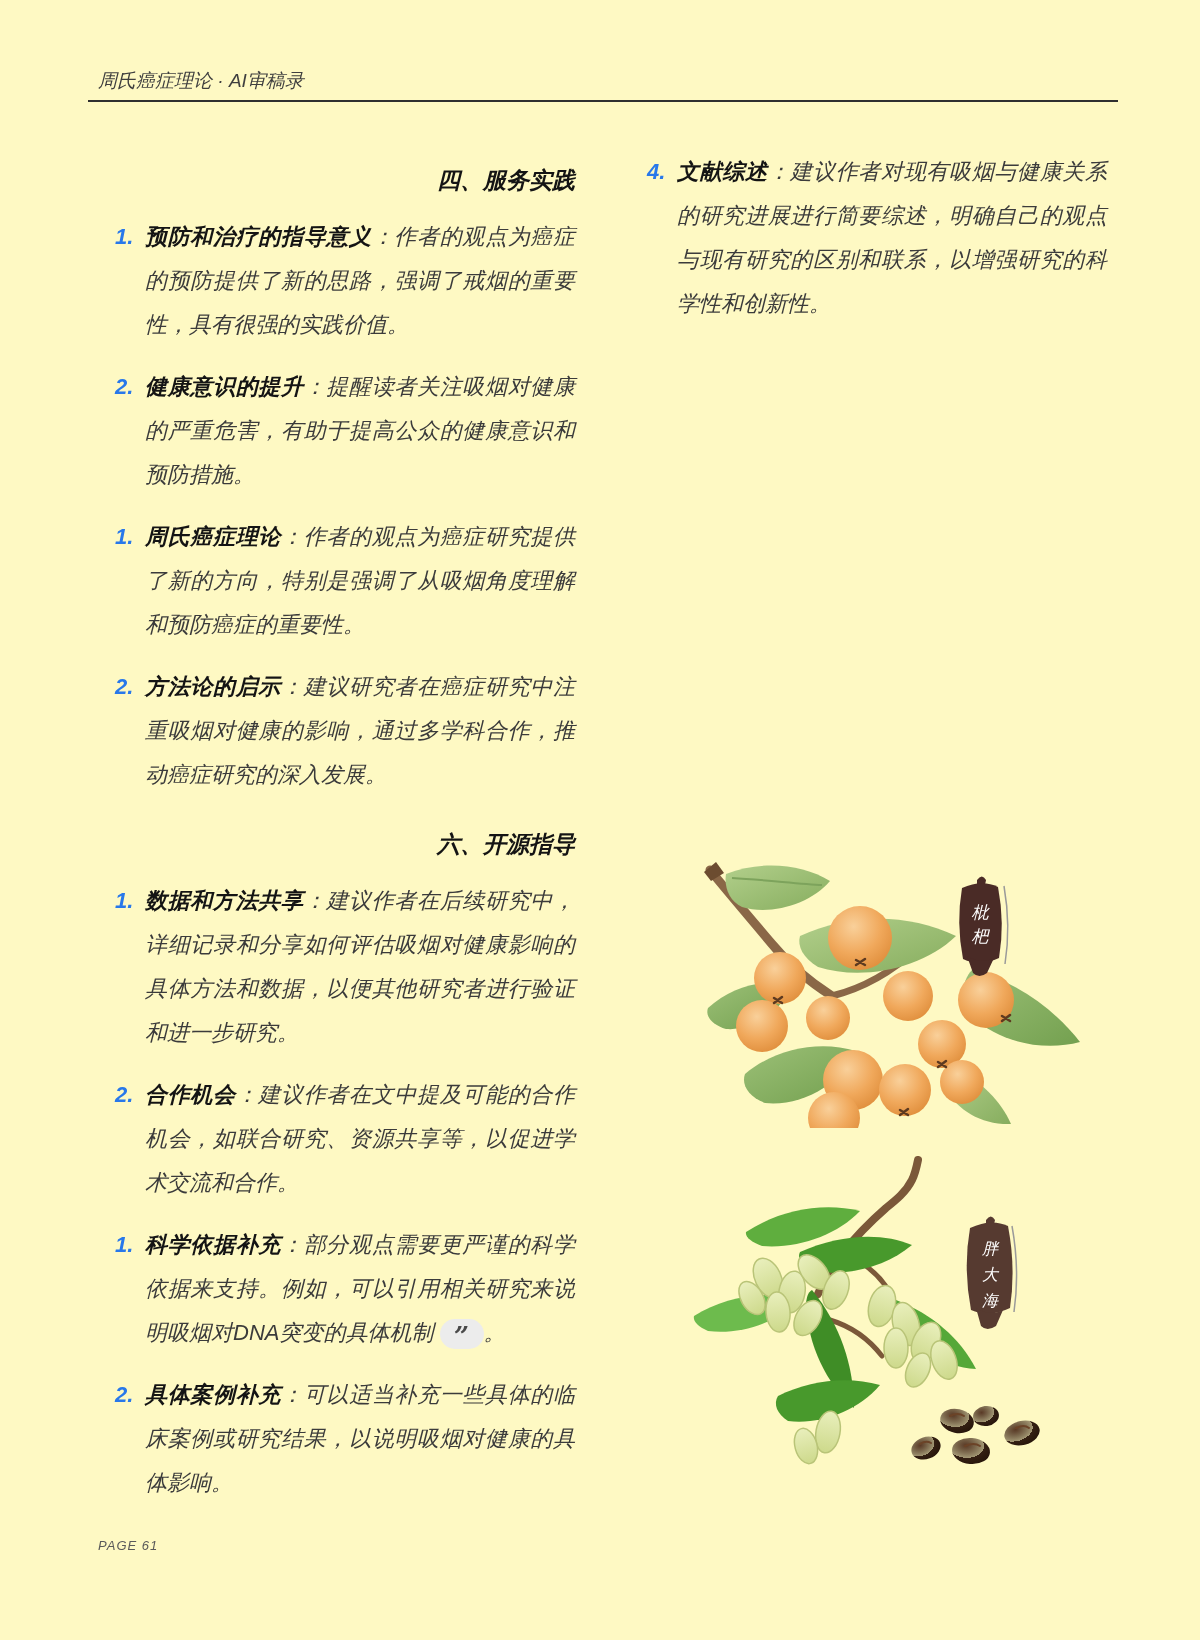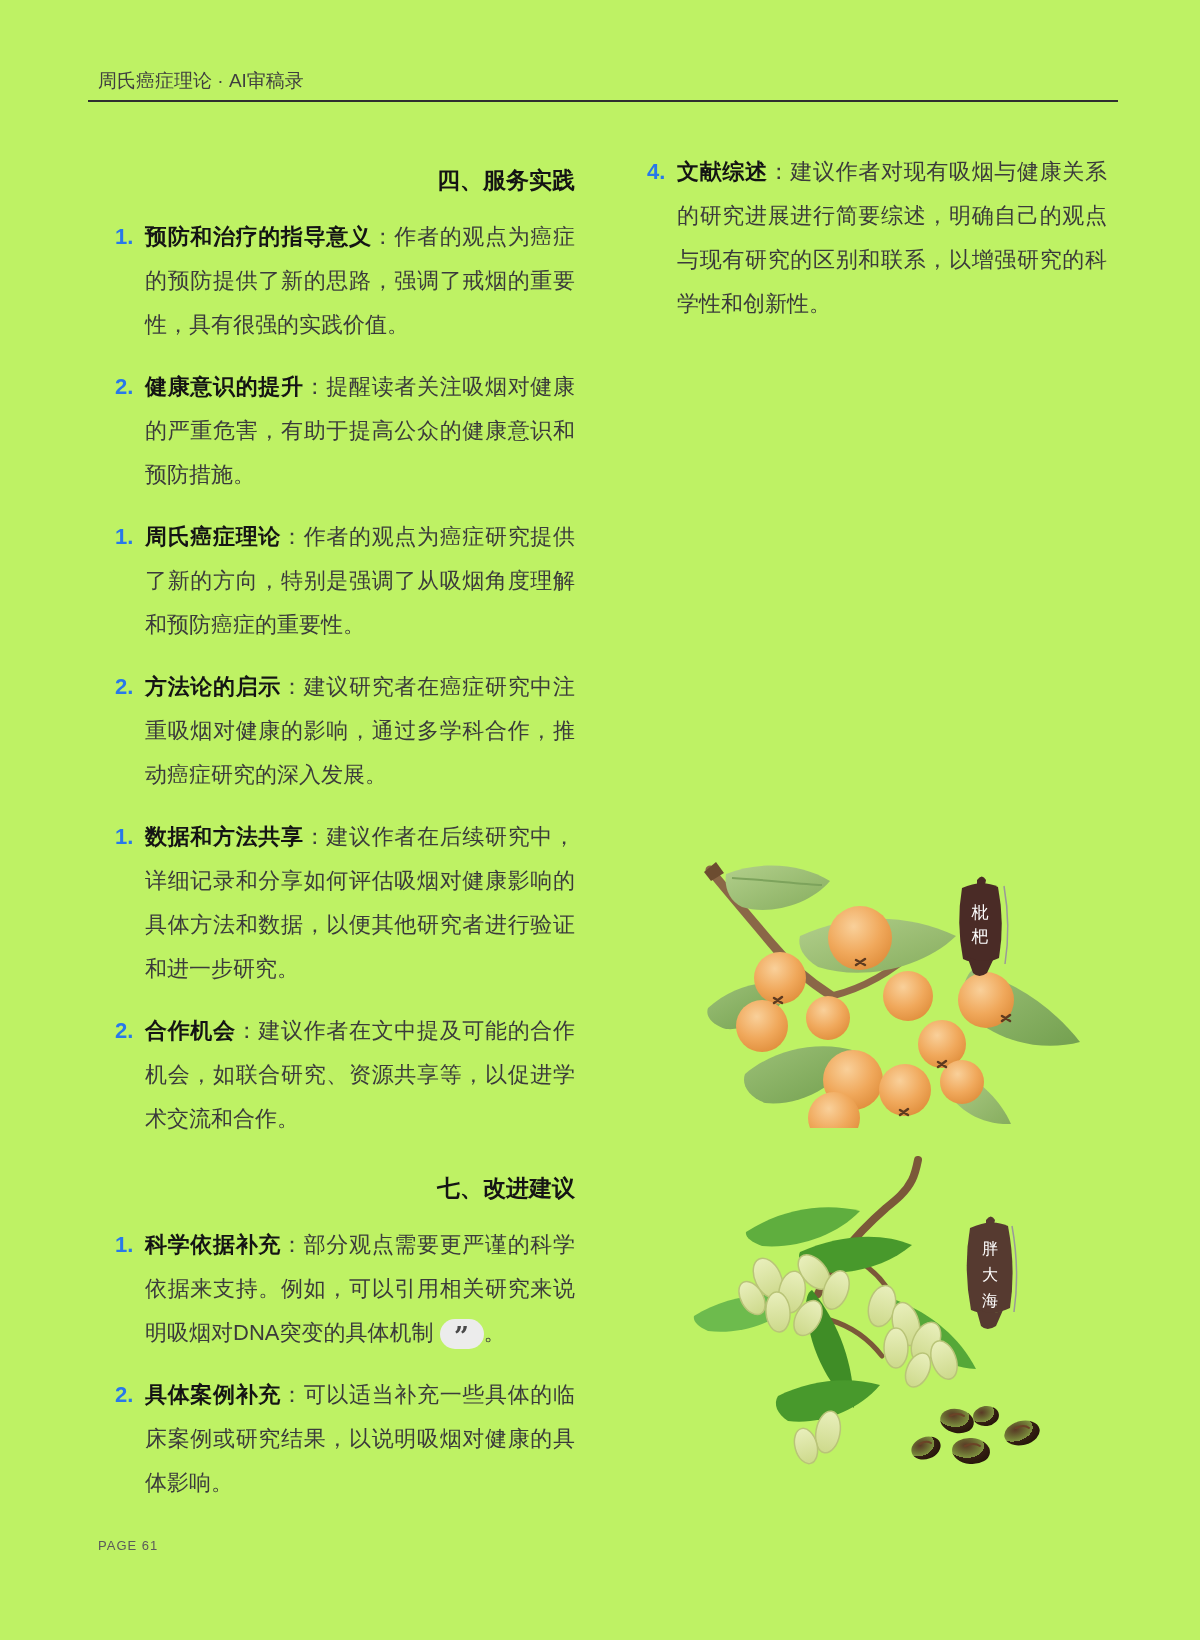--- a/index.html
+++ b/index.html
@@ -1,18 +1,18 @@
 <!DOCTYPE html>
 <html><head>
 <meta charset="utf-8">
 <style>
   html,body{margin:0;padding:0;background:#ffffff;}
   .page{
-    position:relative;width:1200px;height:1640px;background:#bef264;
-    font-family:"Liberation Sans",sans-serif;color:#3b3b3b;overflow:hidden;
+    position:relative;width:1200px;height:1640px;background:#fef9c3;
+    font-family:"Liberation Sans",sans-serif;color:#3b3b3b;overflow:hidden;font-style:italic;
   }
   
   .hdr-left{position:absolute;left:98px;top:68px;font-size:19px;color:#3f3f3f;}
   .hdr-right{position:absolute;right:84px;top:68px;font-size:19px;color:#3f3f3f;}
   .hdr-rule{position:absolute;left:88px;right:82px;top:100px;height:2px;background:#2f2f2f;}
   
   .col{position:absolute;top:150px;width:462px;font-size:22px;line-height:44px;text-align:justify;}
   .col-left{left:113px;}
   .col-right{left:645px;}
   .sec-title{font-size:23px;font-weight:bold;color:#141414;margin:30px 0 18px 0;line-height:34px;text-align:right;}
@@ -58,30 +58,30 @@
     <div class="section">
       <div class="item">
         <span class="num">1.</span><span class="term">周氏癌症理论</span><span>：</span><span>作者的观点为癌症研究提供了新的方向，特别是强调了从吸烟角度理解和预防癌症的重要性。</span>
       </div>
       <div class="item">
         <span class="num">2.</span><span class="term">方法论的启示</span><span>：</span><span>建议研究者在癌症研究中注重吸烟对健康的影响，通过多学科合作，推动癌症研究的深入发展。</span>
       </div>
     </div>
 
     <div class="section">
+      <div class="sec-title">六、开源指导</div>
       <div class="item">
         <span class="num">1.</span><span class="term">数据和方法共享</span><span>：</span><span>建议作者在后续研究中，详细记录和分享如何评估吸烟对健康影响的具体方法和数据，以便其他研究者进行验证和进一步研究。</span>
       </div>
       <div class="item">
         <span class="num">2.</span><span class="term">合作机会</span><span>：</span><span>建议作者在文中提及可能的合作机会，如联合研究、资源共享等，以促进学术交流和合作。</span>
       </div>
     </div>
 
     <div class="section">
-      <div class="sec-title">七、改进建议</div>
       <div class="item">
         <span class="num">1.</span><span class="term">科学依据补充</span><span>：</span><span>部分观点需要更严谨的科学依据来支持。例如，可以引用相关研究来说明吸烟对DNA突变的具体机制</span>
         <span class="quote-badge">”</span><span>。</span>
       </div>
       <div class="item">
         <span class="num">2.</span><span class="term">具体案例补充</span><span>：</span><span>可以适当补充一些具体的临床案例或研究结果，以说明吸烟对健康的具体影响。</span>
       </div>
 
     </div>
   </div>

